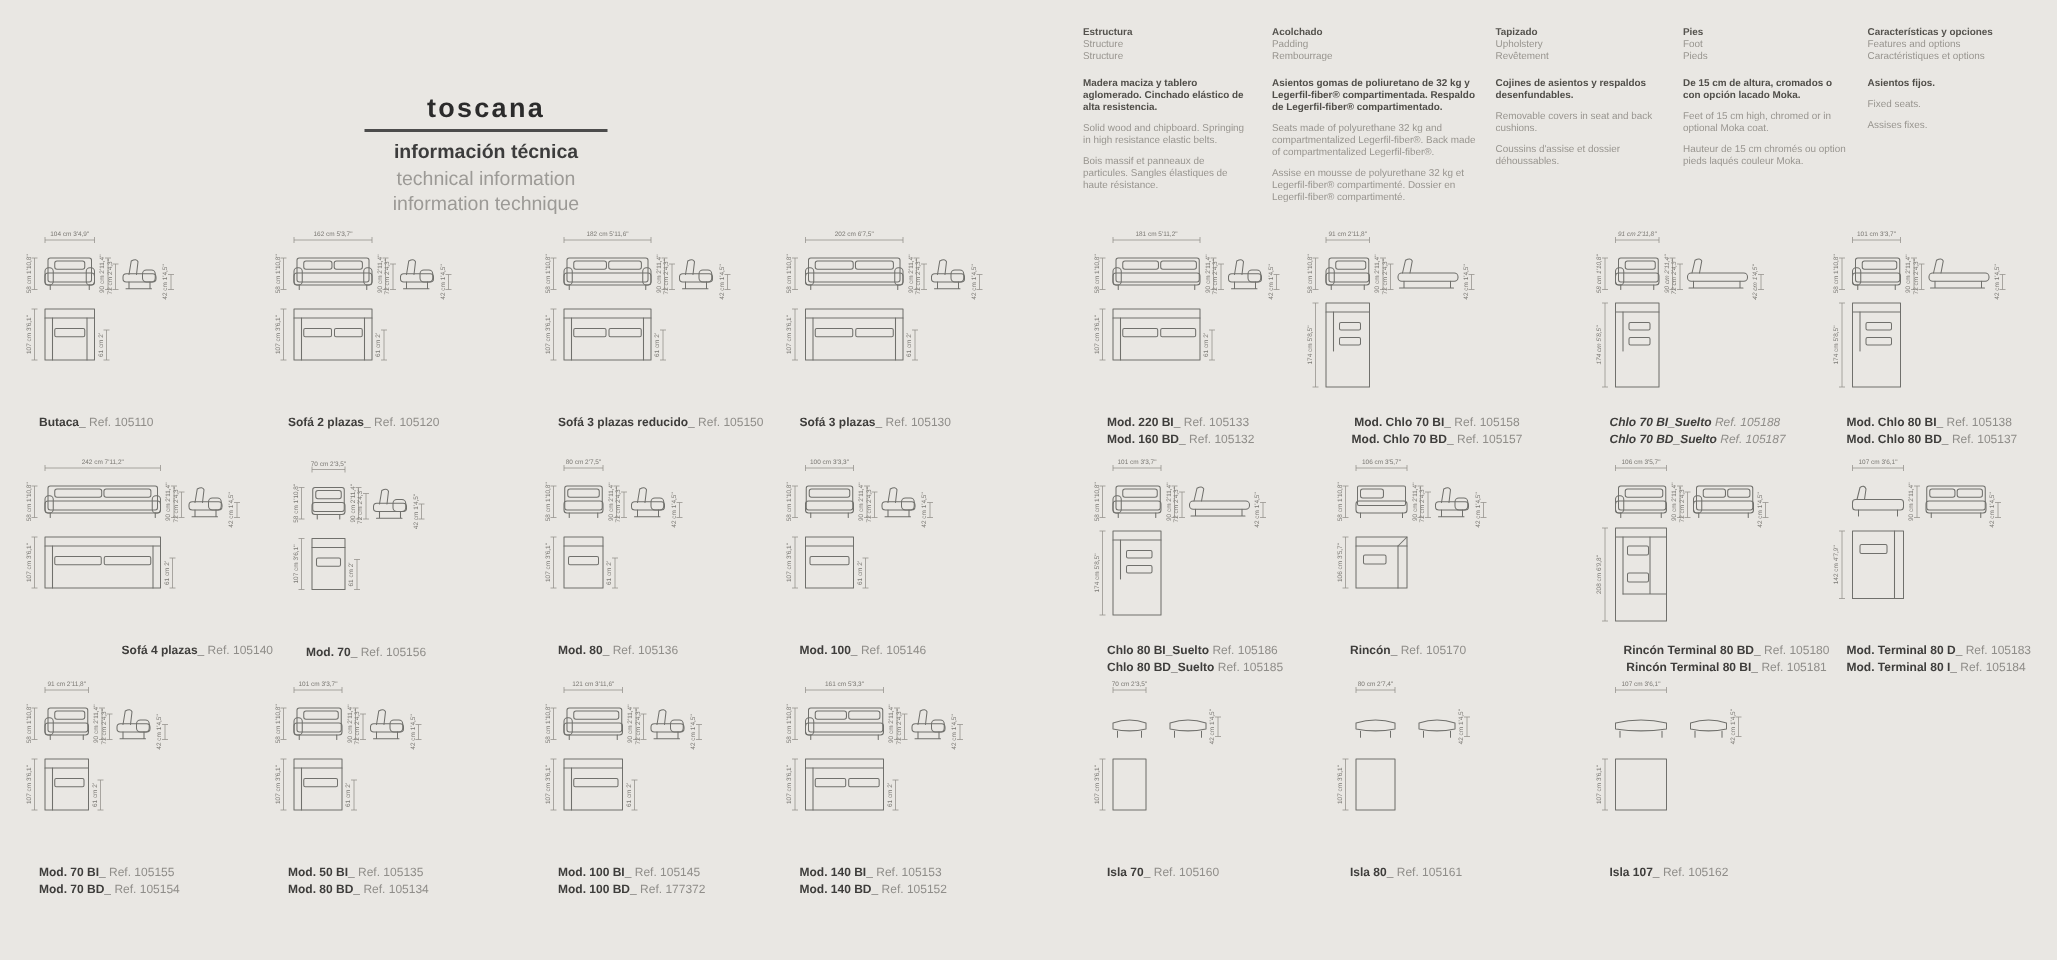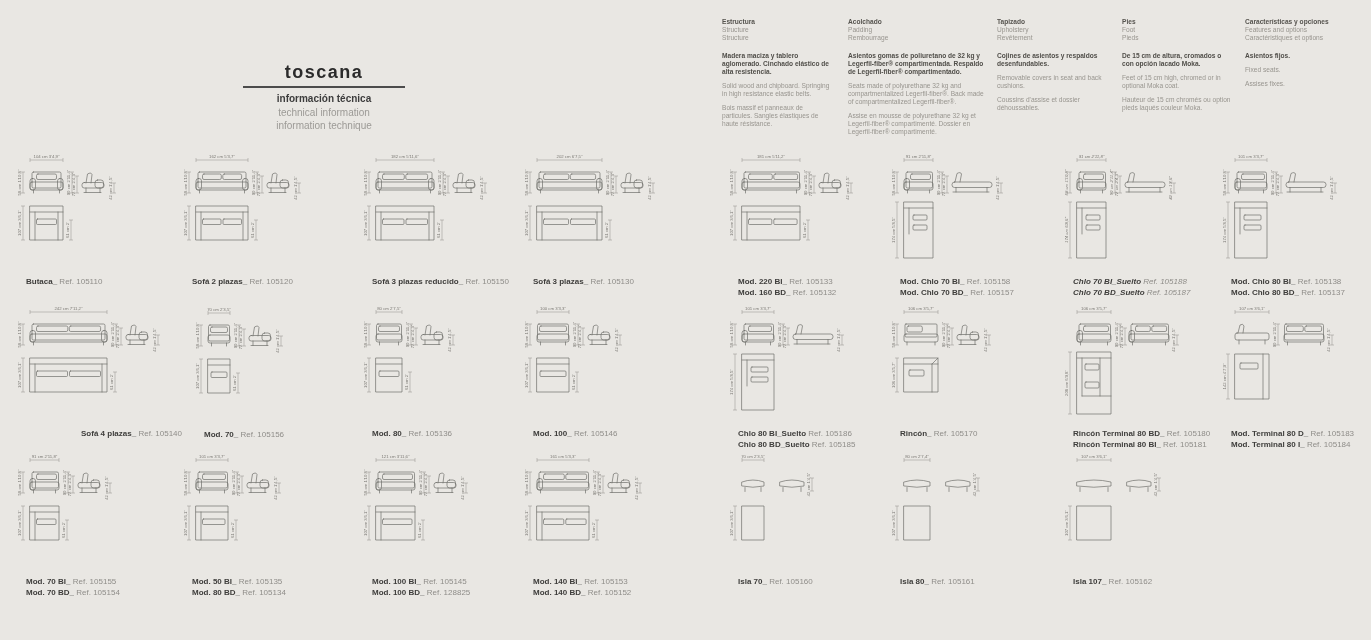--- a/index.html
+++ b/index.html
@@ -3,21 +3,21 @@
 <meta charset="utf-8">
 <style>
   html,body{margin:0;padding:0;}
   body{background:#e9e7e3;font-family:"Liberation Sans",sans-serif;}
   #page{position:relative;width:1371px;height:600px;overflow:hidden;background:#e9e7e3;}
 
   
   .title-block{position:absolute;left:243px;top:62px;width:162px;text-align:center;}
   .brand{font-size:18px;font-weight:bold;letter-spacing:1.5px;color:#2b2b2b;}
   .rule{border-top:2px solid #4c4c4c;margin:3px 0 4px;}
-  .sub{font-size:10px;color:#9c9a96;line-height:1.35;}
+  .sub{font-size:13px;color:#9c9a96;line-height:1.35;}
   .sub.first{color:#3c3c3c;font-weight:bold;}
 
   
   .spec-col{position:absolute;top:18px;font-size:6.6px;line-height:1.22;color:#98958f;}
   .spec-head{margin-bottom:10px;}
   .spec-head .es{color:#55534e;font-weight:bold;}
   .spec-lead{color:#504e49;font-weight:bold;margin:0 0 6px;}
   .spec-p{margin:0 0 6px;}
 
   
@@ -372,21 +372,21 @@
         <g>
           <path class="dl" d="M84 70H88 M86 70V90 M84 90H88"></path>
           <text class="dt" transform="translate(83.5 80.0) rotate(-90)" text-anchor="middle">61 cm 2'</text>
         </g>
       </svg>
       <div class="plabels">
         <div class="plabel"><b>Mod. 220 BI_</b> <span>Ref. 105133</span></div>
         <div class="plabel"><b>Mod. 160 BD_</b> <span>Ref. 105132</span></div>
       </div>
     </div>
-    <div class="cell" style="left: 884px; top: 150px;">
+    <div class="cell" style="left: 864px; top: 150px; text-align: center;">
       <svg width="172" height="125" viewBox="0 0 172 125">
         <g>
           <path class="dl" d="M20 8V12 M20 10H49 M49 8V12"></path>
           <text class="dt" x="34.5" y="7.5" text-anchor="middle">91 cm 2'11,8"</text>
         </g>
         <g>
           <rect class="ln" x="22.0" y="22" width="26.5" height="16" rx="1.5"></rect>
           <rect class="ln" x="26.5" y="24" width="20.0" height="5.5" rx="1.5"></rect>
           <rect class="ln" x="20" y="32" width="29" height="8" rx="2"></rect>
           <rect class="ln" x="20" y="28.5" width="5.5" height="11.5" rx="2.4"></rect>
@@ -840,21 +840,21 @@
         </g>
         <g>
           <path class="dl" d="M11 56H15 M13 56V90 M11 90H15"></path>
           <text class="dt" transform="translate(10.5 73.0) rotate(-90)" text-anchor="middle">106 cm 3'5,7"</text>
         </g>
       </svg>
       <div class="plabels">
         <div class="plabel"><b>Rincón_</b> <span>Ref. 105170</span></div>
       </div>
     </div>
-    <div class="cell" style="left: 1057px; top: 302px;">
+    <div class="cell" style="left: 1057px; top: 302px; text-align: center;">
       <svg width="172" height="125" viewBox="0 0 172 125">
         <g>
           <path class="dl" d="M20 8V12 M20 10H54 M54 8V12"></path>
           <text class="dt" x="37.0" y="7.5" text-anchor="middle">106 cm 3'5,7"</text>
         </g>
         <g>
           <rect class="ln" x="22.0" y="22" width="31.5" height="16" rx="1.5"></rect>
           <rect class="ln" x="26.5" y="24" width="25.0" height="5.5" rx="1.5"></rect>
           <rect class="ln" x="20" y="32" width="34" height="8" rx="2"></rect>
           <rect class="ln" x="20" y="28.5" width="5.5" height="11.5" rx="2.4"></rect>
@@ -1094,21 +1094,21 @@
           <path class="dl" d="M11 56H15 M13 56V90 M11 90H15"></path>
           <text class="dt" transform="translate(10.5 73.0) rotate(-90)" text-anchor="middle">107 cm 3'6,1"</text>
         </g>
         <g>
           <path class="dl" d="M65 70H69 M67 70V90 M65 90H69"></path>
           <text class="dt" transform="translate(64.5 80.0) rotate(-90)" text-anchor="middle">61 cm 2'</text>
         </g>
       </svg>
       <div class="plabels">
         <div class="plabel"><b>Mod. 100 BI_</b> <span>Ref. 105145</span></div>
-        <div class="plabel"><b>Mod. 100 BD_</b> <span>Ref. 128825</span></div>
+        <div class="plabel"><b>Mod. 100 BD_</b> <span>Ref. 177372</span></div>
       </div>
     </div>
     <div class="cell" style="left: 517px; top: 450px;">
       <svg width="172" height="125" viewBox="0 0 172 125">
         <g>
           <path class="dl" d="M20 8V12 M20 10H72 M72 8V12"></path>
           <text class="dt" x="46.0" y="7.5" text-anchor="middle">161 cm 5'3,3"</text>
         </g>
         <g>
           <rect class="ln" x="22.0" y="22" width="49.5" height="16" rx="1.5"></rect>

